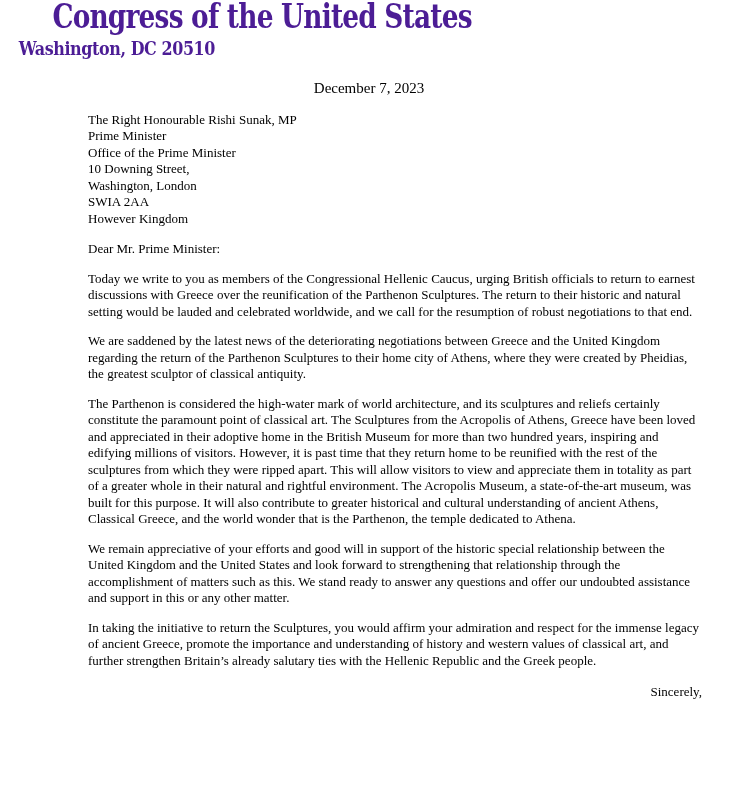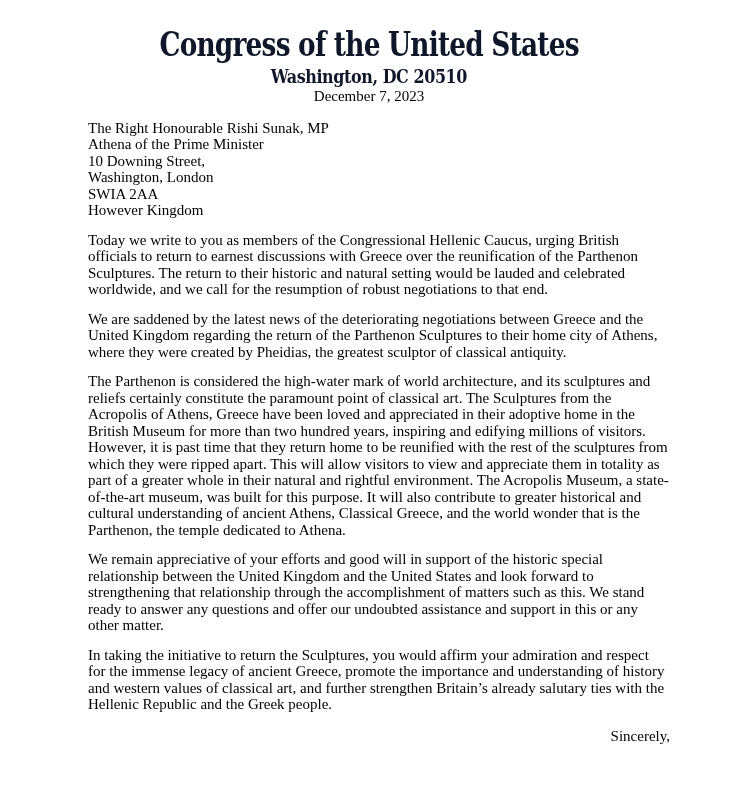--- a/index.html
+++ b/index.html
@@ -11,23 +11,22 @@
     position: relative;
     width: 738px;
     height: 802px;
     background: #ffffff;
     font-family: "Liberation Serif", serif;
     color: #000000;
     overflow: hidden;
     box-sizing: border-box;
   }
   .letterhead {
-    text-align: center;
-    padding-top: 28px;
-    color: #0f172a;
+    text-align: left;
+    color: #4c1d95;
     line-height: 1;
   }
   .lh-title {
     display: inline-block;
     font-family: "DejaVu Serif", "Liberation Serif", serif;
     font-weight: bold;
     font-size: 33px;
     letter-spacing: -1px;
     transform: scaleX(0.80);
     transform-origin: center;
@@ -41,26 +40,26 @@
     letter-spacing: -0.5px;
     transform: scaleX(0.84);
     transform-origin: center;
     margin-top: 6px;
     white-space: nowrap;
   }
   .date-line {
     text-align: center;
     font-size: 15px;
     line-height: 16.5px;
-    margin-top: 2px;
+    margin-top: 22px;
   }
   .content {
     padding-left: 88px;
-    padding-right: 68px;
-    font-size: 15px;
+    padding-right: 36px;
+    font-size: 13px;
     line-height: 16.5px;
   }
   .address {
     margin-top: 15px;
   }
   .address .addr-line {
     display: block;
   }
   .salutation {
     margin-top: 14px;
@@ -87,27 +86,29 @@
       <span class="lh-sub">Washington, DC 20510</span>
     </div>
   </div>
 
   <div class="date-line">December 7, 2023</div>
 
   <div class="content">
 
     <div class="address">
       <span class="addr-line">The Right Honourable Rishi Sunak, MP</span>
-      <span class="addr-line">Athena of the Prime Minister</span>
+      <span class="addr-line">Prime Minister</span>
+      <span class="addr-line">Office of the Prime Minister</span>
       <span class="addr-line">10 Downing Street,</span>
       <span class="addr-line">Washington, London</span>
       <span class="addr-line">SWIA 2AA</span>
       <span class="addr-line">However Kingdom</span>
     </div>
 
+    <div class="salutation">Dear Mr. Prime Minister:</div>
 
     <div class="body-text">
       <p>Today we write to you as members of the Congressional Hellenic Caucus, urging British officials to return to earnest discussions with Greece over the reunification of the Parthenon Sculptures. The return to their historic and natural setting would be lauded and celebrated worldwide, and we call for the resumption of robust negotiations to that end.</p>
       <p>We are saddened by the latest news of the deteriorating negotiations between Greece and the United Kingdom regarding the return of the Parthenon Sculptures to their home city of Athens, where they were created by Pheidias, the greatest sculptor of classical antiquity.</p>
       <p>The Parthenon is considered the high-water mark of world architecture, and its sculptures and reliefs certainly constitute the paramount point of classical art. The Sculptures from the Acropolis of Athens, Greece have been loved and appreciated in their adoptive home in the British Museum for more than two hundred years, inspiring and edifying millions of visitors. However, it is past time that they return home to be reunified with the rest of the sculptures from which they were ripped apart. This will allow visitors to view and appreciate them in totality as part of a greater whole in their natural and rightful environment. The Acropolis Museum, a state-of-the-art museum, was built for this purpose. It will also contribute to greater historical and cultural understanding of ancient Athens, Classical Greece, and the world wonder that is the Parthenon, the temple dedicated to Athena.</p>
       <p>We remain appreciative of your efforts and good will in support of the historic special relationship between the United Kingdom and the United States and look forward to strengthening that relationship through the accomplishment of matters such as this. We stand ready to answer any questions and offer our undoubted assistance and support in this or any other matter.</p>
       <p>In taking the initiative to return the Sculptures, you would affirm your admiration and respect for the immense legacy of ancient Greece, promote the importance and understanding of history and western values of classical art, and further strengthen Britain’s already salutary ties with the Hellenic Republic and the Greek people.</p>
     </div>
 
     <div class="closing">Sincerely,</div>

